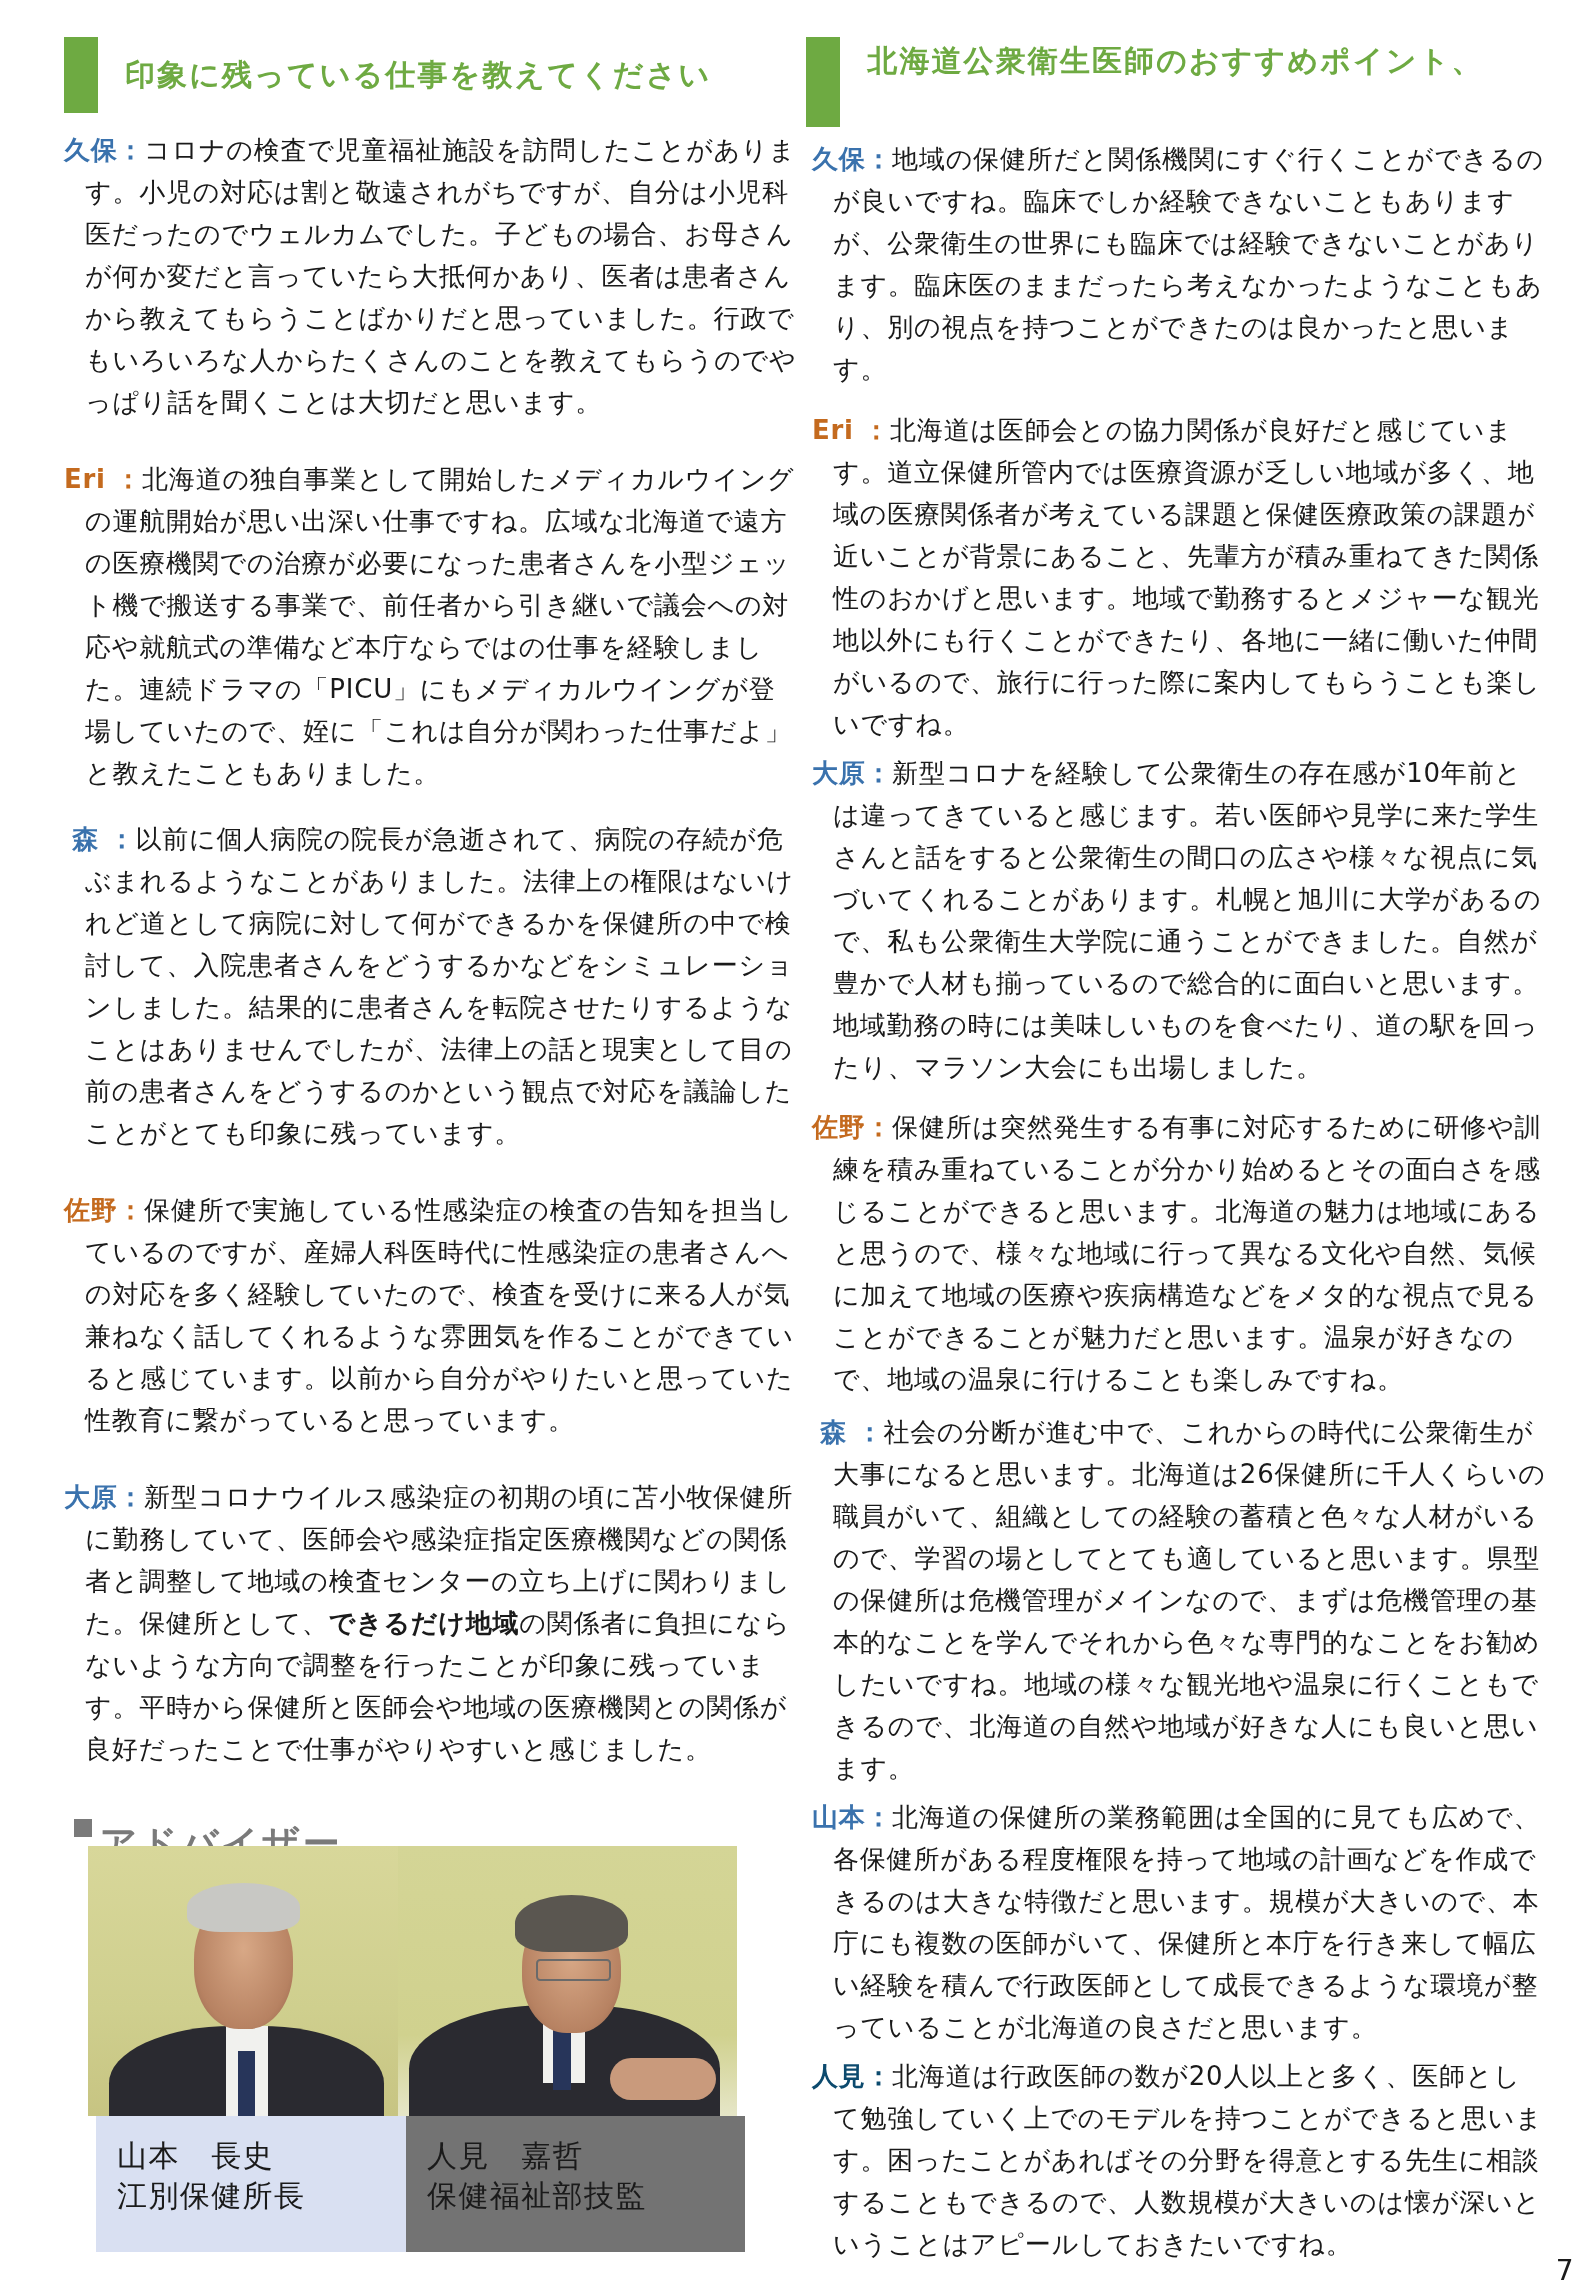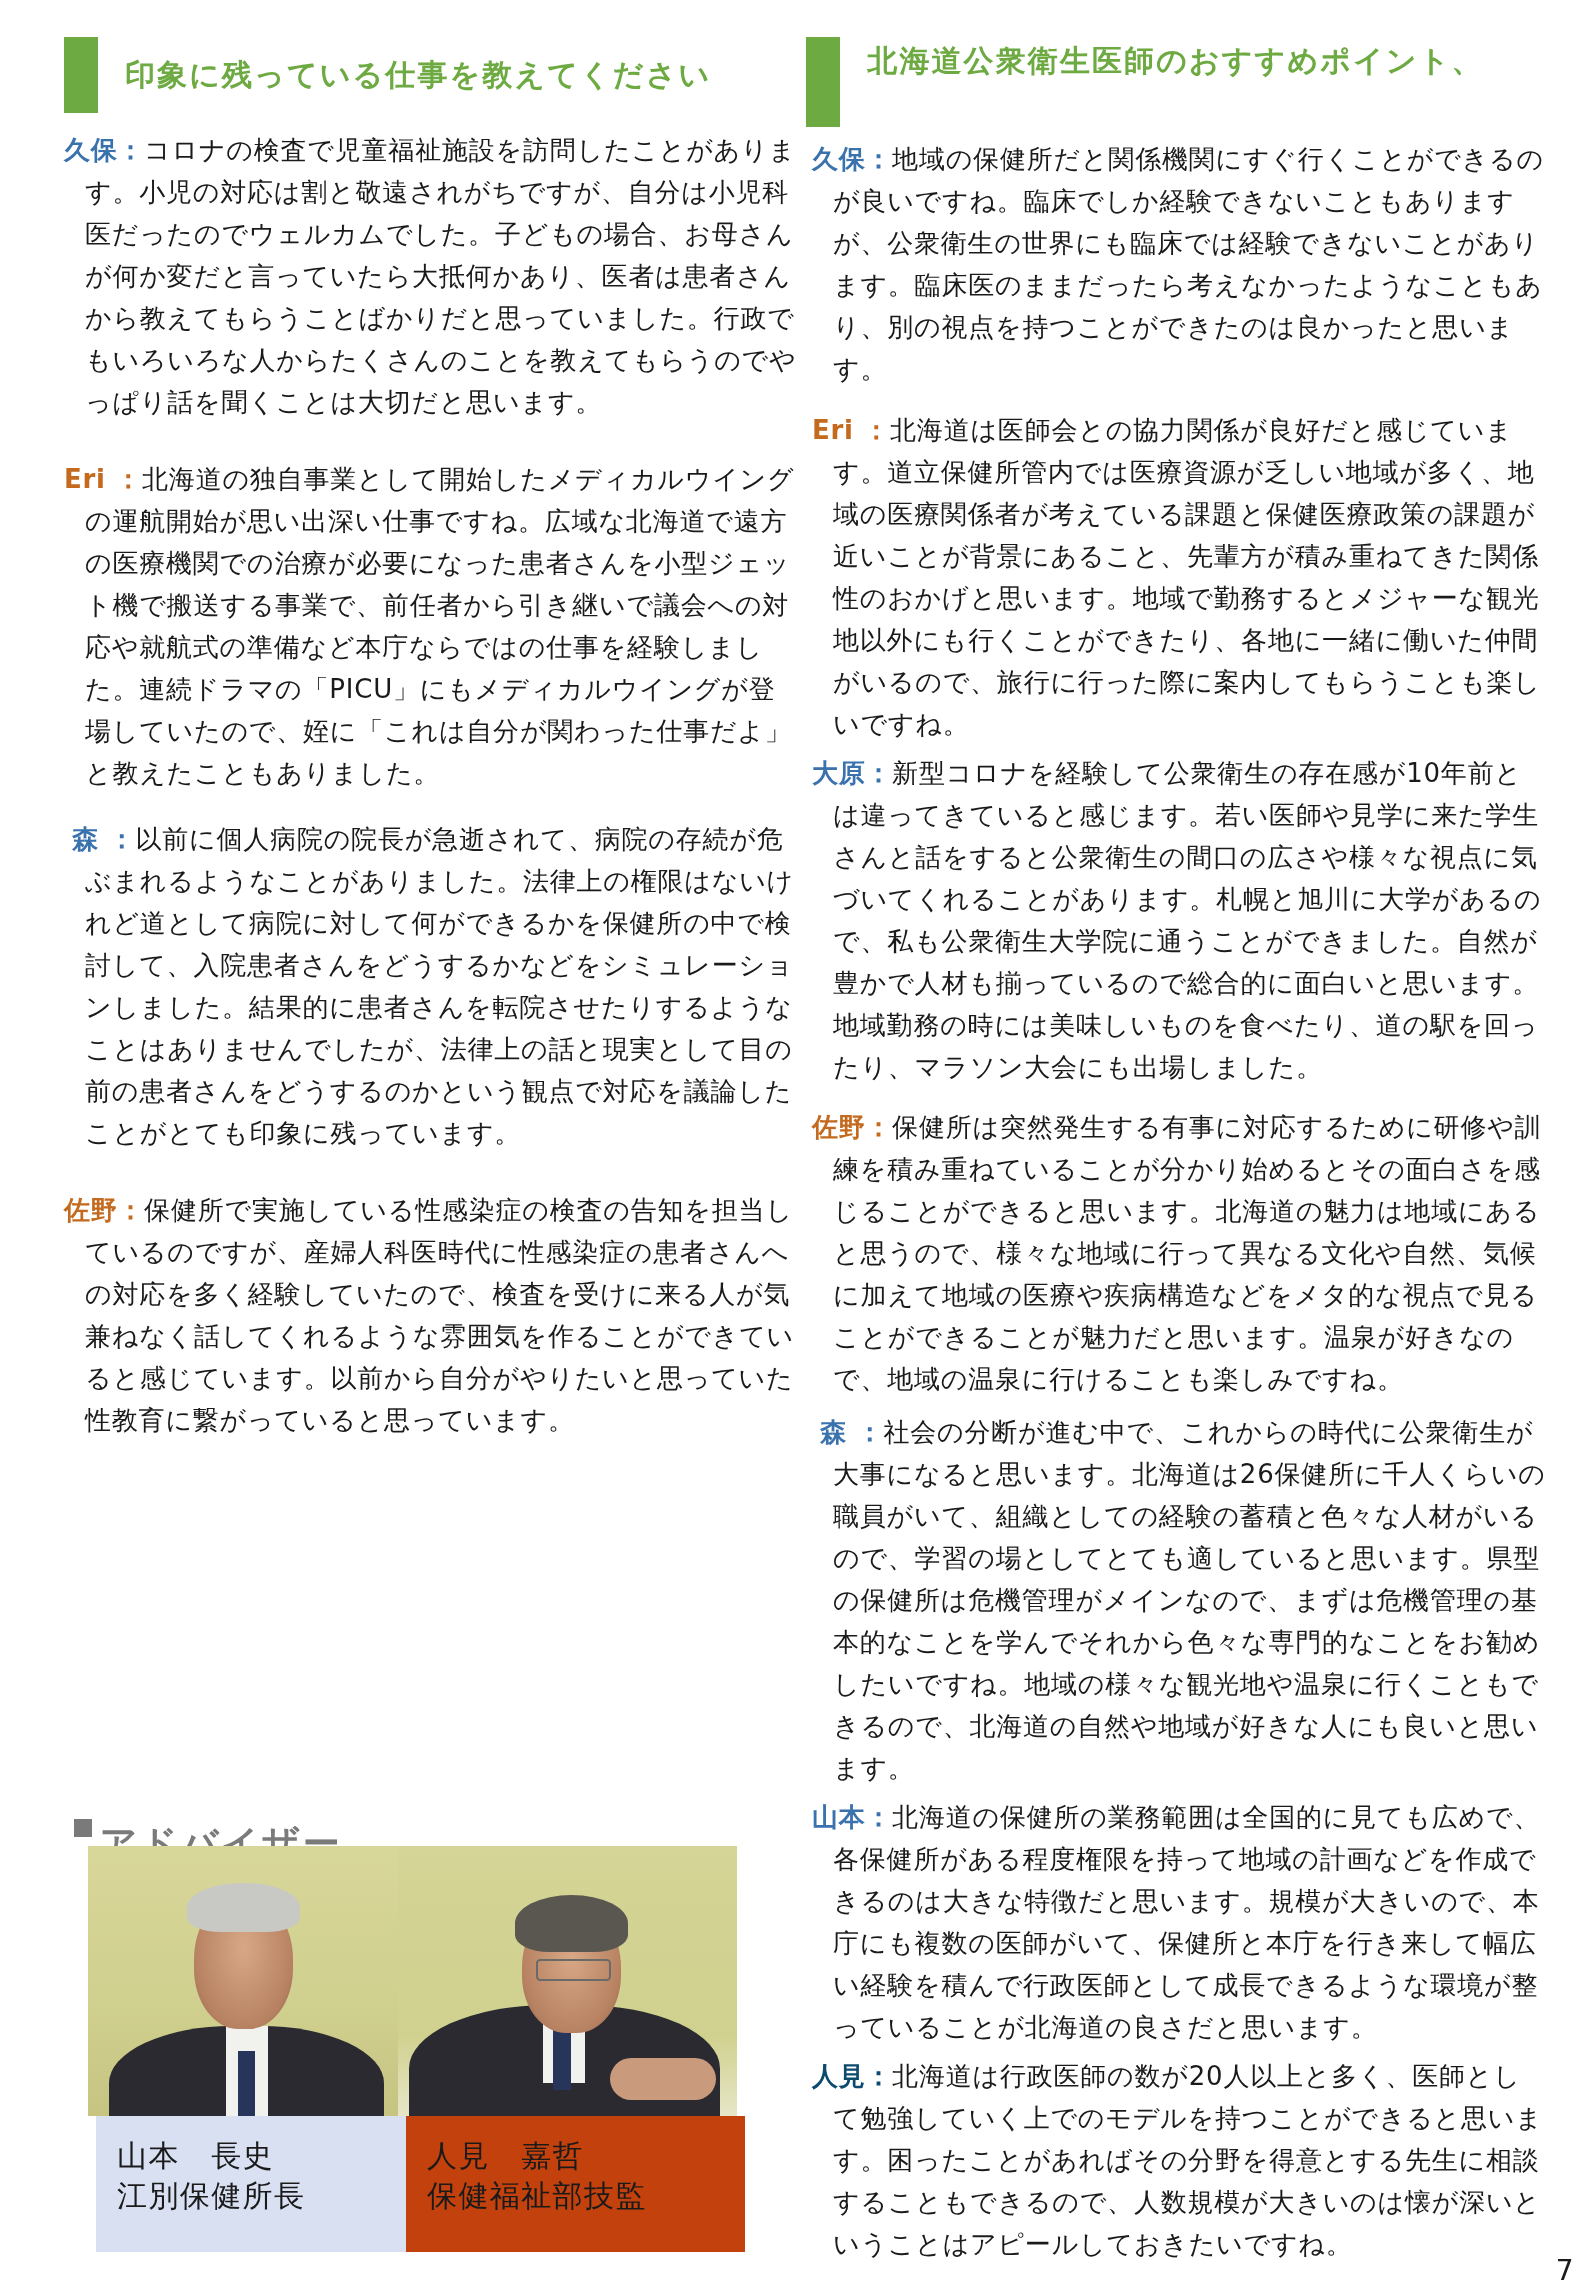--- a/index.html
+++ b/index.html
@@ -62,21 +62,21 @@
   .figure-body {
     position: absolute; border-radius: 45% 45% 0 0; background: #2a2a30;
   }
   .figure-shirt { position: absolute; background: #f1f1ee; }
   .figure-tie { position: absolute; background: #27355a; }
   .name-box {
     position: absolute; left: 8px; top: 270px; width: 100%; height: 136px;
     padding: 20px 0 0 21px; box-sizing: border-box;
   }
   .name-box.blue-bg { background: #d9e0f2; }
-  .name-box.green-bg { background: #c2410c; }
+  .name-box.green-bg { background: #737373; }
   .name-line { font-size: 30px; line-height: 40px; letter-spacing: 1.4px; color: #1a1a1a; }
 
   .page-number {
     position: absolute; right: 15.5px; bottom: 8.5px; font-size: 28px; color: #1a1a1a;
   }
 </style>
 </head>
 <body>
 
 <div class="col col-left">
@@ -94,20 +94,23 @@
   </div>
 
   <div class="entry" style="margin-top:14px">
     <p style="padding-left:21px;text-indent:-12.7px"><span class="speaker blue">森 ：</span><span>以前に個人病院の院長が急逝されて、病院の存続が危ぶまれるようなことがありました。法律上の権限はないけれど道として病院に対して何ができるかを保健所の中で検討して、入院患者さんをどうするかなどをシミュレーションしました。結果的に患者さんを転院させたりするようなことはありませんでしたが、法律上の話と現実として目の前の患者さんをどうするのかという観点で対応を議論したことがとても印象に残っています。</span></p>
   </div>
 
   <div class="entry" style="margin-top:35px">
     <p><span class="speaker orange">佐野：</span><span>保健所で実施している性感染症の検査の告知を担当しているのですが、産婦人科医時代に性感染症の患者さんへの対応を多く経験していたので、検査を受けに来る人が気兼ねなく話してくれるような雰囲気を作ることができていると感じています。以前から自分がやりたいと思っていた性教育に繋がっていると思っています。</span></p>
   </div>
 
+  <div class="entry" style="margin-top:35px">
+    <p><span class="speaker blue">大原：</span><span>新型コロナウイルス感染症の初期の頃に苫小牧保健所に勤務していて、医師会や感染症指定医療機関などの関係者と調整して地域の検査センターの立ち上げに関わりました。保健所として、</span><span class="strong">できるだけ地域</span><span>の関係者に負担にならないような方向で調整を行ったことが印象に残っています。平時から保健所と医師会や地域の医療機関との関係が良好だったことで仕事がやりやすいと感じました。</span></p>
+  </div>
 </div>
 
 <div class="advisor-title">
   <span class="square"></span>
   <span>アドバイザー</span>
 </div>
 
 <div class="photo-panel">
   <div class="photo" aria-label="photo of 山本 長史">
     <div class="figure-body" style="left:21px; top:180px; width:275px; height:127px;"></div>

